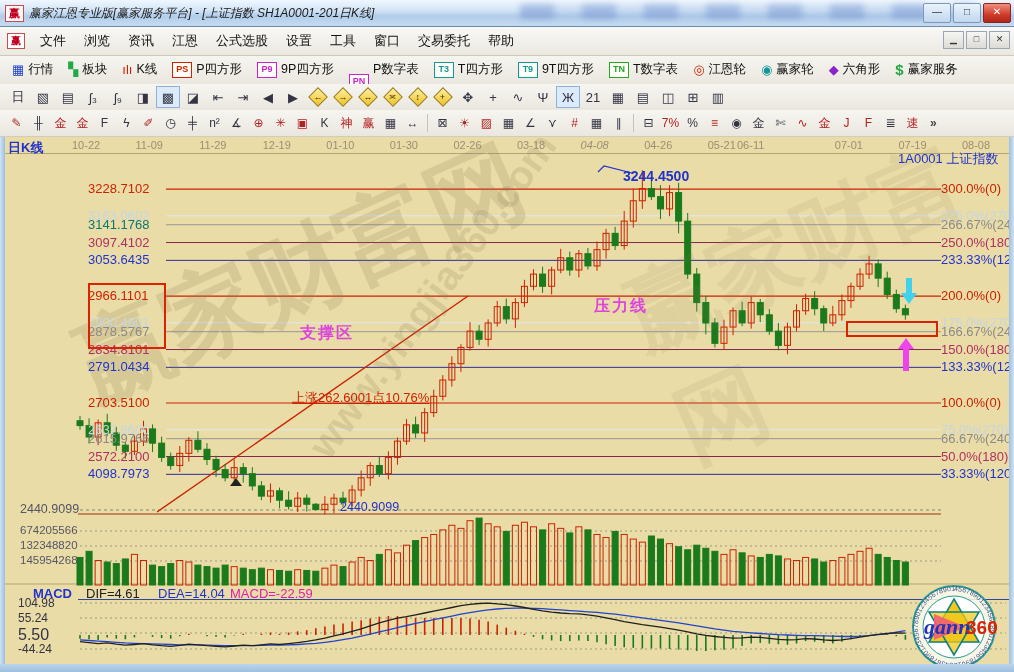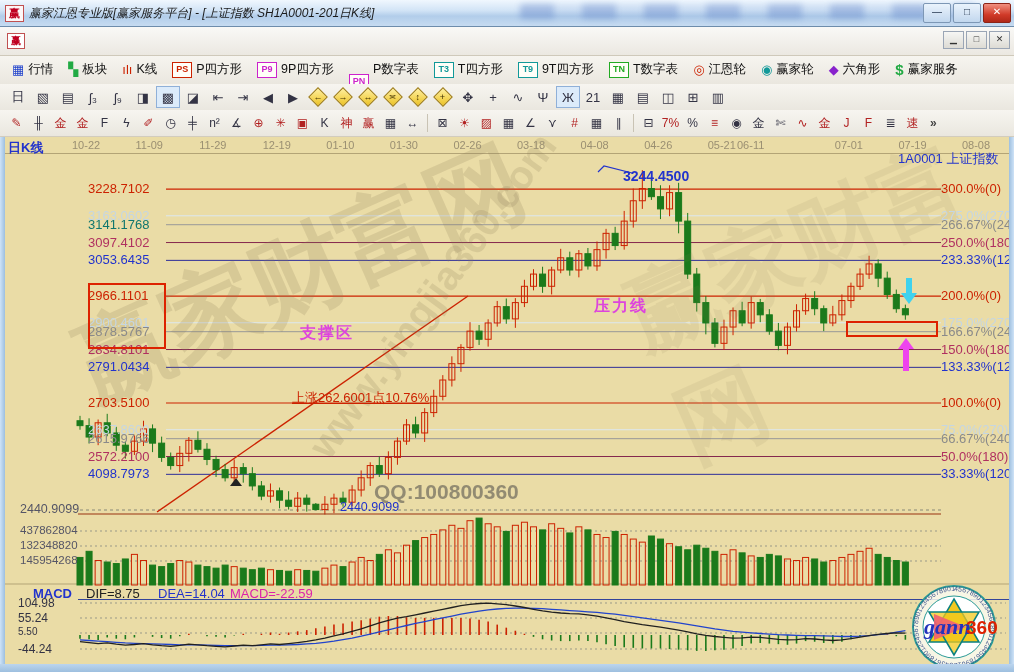--- a/index.html
+++ b/index.html
@@ -74,20 +74,32 @@
   <div class="smudge"></div>
   <div class="winbtns">
     <div class="wbtn">—</div>
     <div class="wbtn">□</div>
     <div class="wbtn close">✕</div>
   </div>
 </div>
 
 <div class="menubar">
   <div class="menulogo">赢</div>
+  <div id="menu-items" style="display:flex;">
+      <div class="menuitem">文件</div>
+      <div class="menuitem">浏览</div>
+      <div class="menuitem">资讯</div>
+      <div class="menuitem">江恩</div>
+      <div class="menuitem">公式选股</div>
+      <div class="menuitem">设置</div>
+      <div class="menuitem">工具</div>
+      <div class="menuitem">窗口</div>
+      <div class="menuitem">交易委托</div>
+      <div class="menuitem">帮助</div>
+    </div>
   <div class="mdibtns" id="mdi-buttons">
       <div class="mdibtn">▁</div>
       <div class="mdibtn">□</div>
       <div class="mdibtn">✕</div>
     </div>
 </div>
 
 <div class="tb" id="tb1">
     <div class="tb1-item">
       <span class="glyphicon" style="color: rgb(34, 68, 204);">▦</span>
@@ -649,21 +661,21 @@
   </svg>
 <div id="dyn-layer">
     <div class="datelbl" style="left: 72px;">10-22</div>
     <div class="datelbl" style="left: 135.57px;">11-09</div>
     <div class="datelbl" style="left: 199.14px;">11-29</div>
     <div class="datelbl" style="left: 262.71px;">12-19</div>
     <div class="datelbl" style="left: 326.28px;">01-10</div>
     <div class="datelbl" style="left: 389.85px;">01-30</div>
     <div class="datelbl" style="left: 453.42px;">02-26</div>
     <div class="datelbl" style="left: 516.99px;">03-18</div>
-    <div class="datelbl" style="left: 580.56px;">04-08</div>
+    <div class="datelbl" style="left: 580.56px; font-style: italic;">04-08</div>
     <div class="datelbl" style="left: 644.13px;">04-26</div>
     <div class="datelbl" style="left: 707.7px;">05-21</div>
     <div class="datelbl" style="left: 737px;">06-11</div>
     <div class="datelbl" style="left: 834.84px;">07-01</div>
     <div class="datelbl" style="left: 898.41px;">07-19</div>
     <div class="datelbl" style="left: 961.98px;">08-08</div>
     <div class="plabel ra" style="left: 88px; top: 181.05px; width: 78px; color: rgb(204, 34, 0); font-size: 13px;">3228.7102</div>
     <div class="plabel ra" style="left: 941px; top: 181.05px; width: 68px; color: rgb(204, 34, 0); font-size: 13px;">300.0%(0)</div>
     <div class="plabel ra" style="left: 88px; top: 207.796px; width: 78px; color: rgb(197, 214, 226); font-size: 13px;">3163.0602</div>
     <div class="plabel ra" style="left: 941px; top: 207.796px; width: 68px; color: rgb(197, 214, 226); font-size: 13px;">275.0%(270)</div>
@@ -687,41 +699,40 @@
     <div class="plabel ra" style="left: 941px; top: 395.017px; width: 68px; color: rgb(204, 34, 0); font-size: 13px;">100.0%(0)</div>
     <div class="plabel ra" style="left: 88px; top: 421.763px; width: 78px; color: rgb(197, 214, 226); font-size: 13px;">2637.8600</div>
     <div class="plabel ra" style="left: 941px; top: 421.763px; width: 68px; color: rgb(197, 214, 226); font-size: 13px;">75.0%(270)</div>
     <div class="plabel ra" style="left: 88px; top: 430.678px; width: 78px; color: rgb(138, 138, 138); font-size: 13px;">2615.9766</div>
     <div class="plabel ra" style="left: 941px; top: 430.678px; width: 68px; color: rgb(138, 138, 138); font-size: 13px;">66.67%(240)</div>
     <div class="plabel ra" style="left: 88px; top: 448.508px; width: 78px; color: rgb(176, 48, 96); font-size: 13px;">2572.2100</div>
     <div class="plabel ra" style="left: 941px; top: 448.508px; width: 68px; color: rgb(176, 48, 96); font-size: 13px;">50.0%(180)</div>
     <div class="plabel ra" style="left: 88px; top: 466.339px; width: 78px; color: rgb(34, 51, 204); font-size: 13px;">4098.7973</div>
     <div class="plabel ra" style="left: 941px; top: 466.339px; width: 68px; color: rgb(34, 51, 204); font-size: 13px;">33.33%(120)</div>
     <div class="plabel ra" style="left: 20px; top: 502px; width: 64px; color: rgb(85, 85, 102); font-size: 12.5px;">2440.9099</div>
-    <div class="plabel ra" style="left: 20px; top: 524px; width: 64px; color: rgb(85, 85, 102); font-size: 11.5px;">437862804</div>
+    <div class="plabel ra" style="left: 20px; top: 524px; width: 64px; color: rgb(85, 85, 102); font-size: 11.5px;">674205566</div>
     <div class="plabel ra" style="left: 20px; top: 539px; width: 64px; color: rgb(85, 85, 102); font-size: 11.5px;">132348820</div>
     <div class="plabel ra" style="left: 20px; top: 554px; width: 64px; color: rgb(85, 85, 102); font-size: 11.5px;">145954268</div>
     <div class="plabel ra" style="left: 18px; top: 596px; width: 57px; color: rgb(51, 51, 68); font-size: 12px;">104.98</div>
     <div class="plabel ra" style="left: 18px; top: 611px; width: 57px; color: rgb(51, 51, 68); font-size: 12px;">55.24</div>
-    <div class="plabel ra" style="left: 18px; top: 626px; width: 57px; color: rgb(51, 51, 68); font-size: 10px;">5.50</div>
+    <div class="plabel ra" style="left: 18px; top: 626px; width: 57px; color: rgb(51, 51, 68); font-size: 16px;">5.50</div>
     <div class="plabel ra" style="left: 18px; top: 642px; width: 57px; color: rgb(51, 51, 68); font-size: 12px;">-44.24</div>
   </div>
 
 <div id="ann-layer">
   <div class="ann" style="left:8px;top:139px;color:#2233cc;font-size:13px;font-weight:bold;">日K线</div>
   <div class="ann" style="left:898px;top:150px;color:#2233cc;font-size:13px;">1A0001  上证指数</div>
   <div class="ann" style="left:623px;top:168px;color:#2233cc;font-size:14px;font-weight:bold;">3244.4500</div>
   <div class="ann" style="left:300px;top:323px;color:#dd44dd;font-size:16px;font-weight:bold;letter-spacing:2px;">支撑区</div>
   <div class="ann" style="left:594px;top:296px;color:#dd44dd;font-size:16px;font-weight:bold;letter-spacing:2px;">压力线</div>
   <div class="ann" style="left:292px;top:389px;color:#cc2200;font-size:13px;text-decoration:underline;">上涨262.6001点10.76%</div>
   <div class="ann" style="left:340px;top:500px;color:#2233cc;font-size:12.5px;">2440.9099</div>
-  <div class="ann" style="left:374px;top:480px;color:rgba(130,124,104,.85);font-size:21px;font-weight:bold;">QQ:100800360</div>
 
   <div class="ann" style="left:33px;top:586px;color:#2233cc;font-size:13px;font-weight:bold;">MACD</div>
-  <div class="ann" style="left:86px;top:586px;color:#202020;font-size:13px;">DIF=8.75</div>
+  <div class="ann" style="left:86px;top:586px;color:#202020;font-size:13px;">DIF=4.61</div>
   <div class="ann" style="left:158px;top:586px;color:#2233cc;font-size:13px;">DEA=14.04</div>
   <div class="ann" style="left:230px;top:586px;color:#dd22aa;font-size:13px;">MACD=-22.59</div>
 
   <div class="redbox" style="left:88px;top:283px;width:74px;height:62px;"></div>
   <div class="redbox" style="left:846px;top:321px;width:88px;height:12px;"></div>
 
   <div style="position:absolute;left:901px;top:278px;color:#3fd2ee;">
     <div class="arrow-shaft" style="left:5px;top:0;width:6px;height:15px;"></div>
     <div class="tri" style="left:0;top:15px;border-left:8px solid transparent;border-right:8px solid transparent;border-top:11px solid #3fd2ee;"></div>
   </div>

